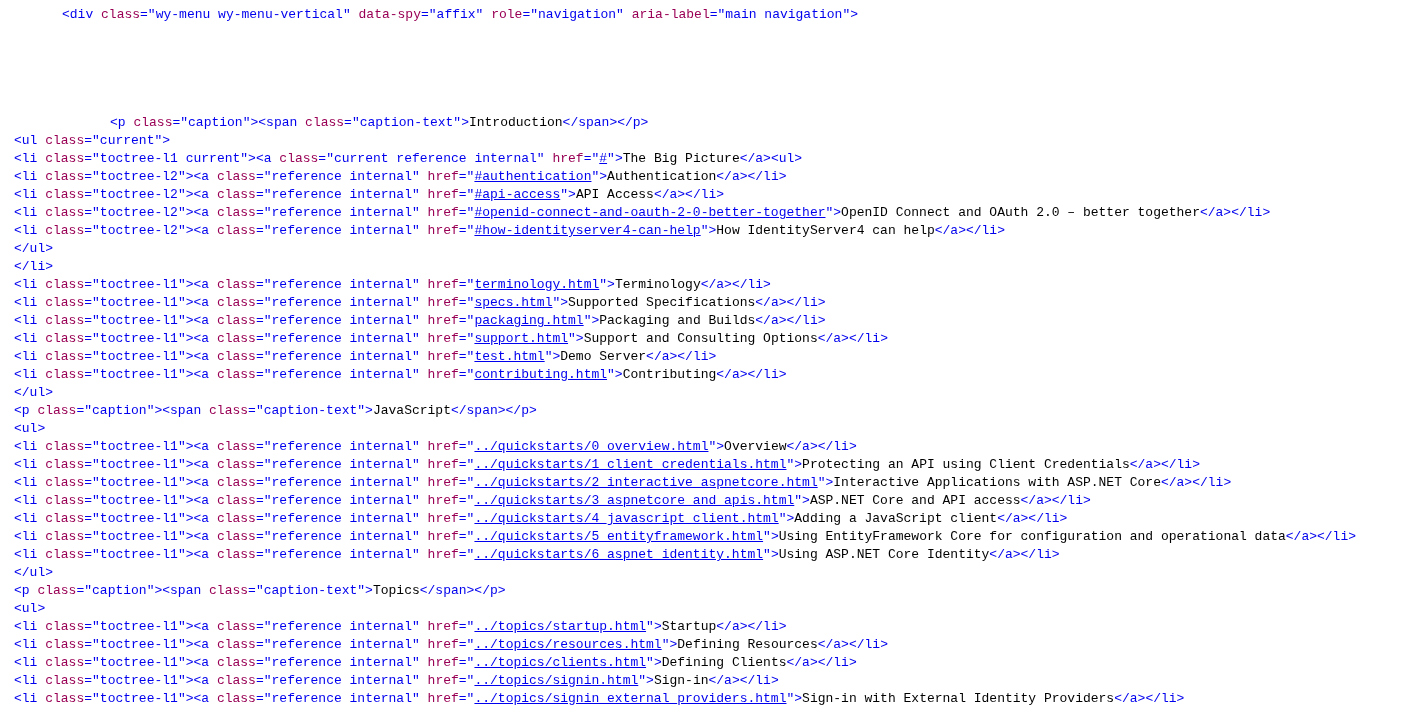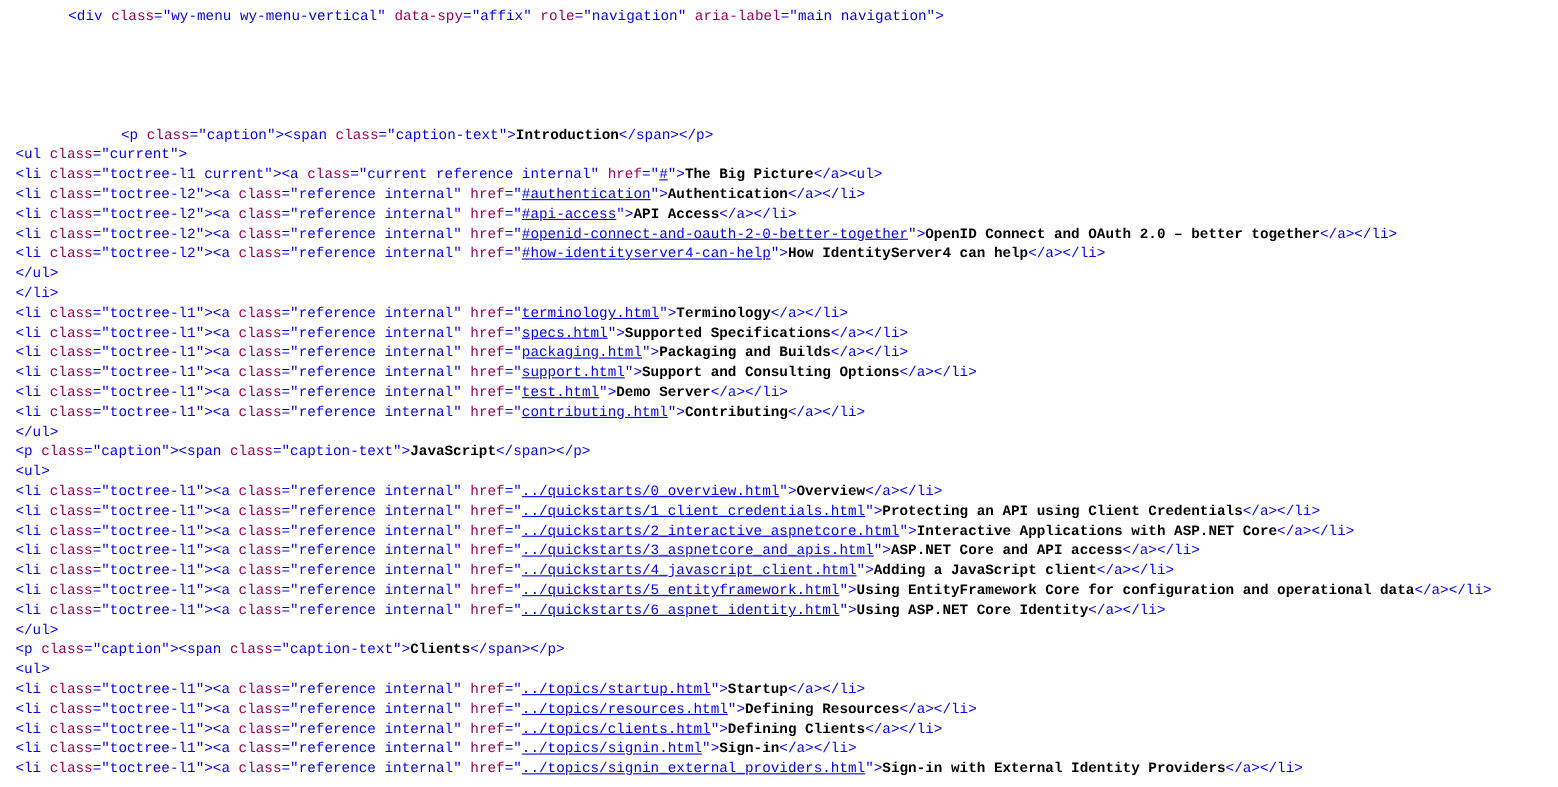--- a/index.html
+++ b/index.html
@@ -15,21 +15,21 @@
   }
   .page {
     padding: 6px 0 0 14px;
   }
   .ln {
     display: block;
   }
   .tag   { color: #0000ee; }   
   .attr  { color: #990055; }   
   .val   { color: #0000ee; }   
-  .text  { color: #000; font-weight: bold; }      
+  .text  { color: #000; }      
   .href  { color: #0000ee; text-decoration: underline; }  
   .under { text-decoration-color: #d40000; text-decoration-thickness: 2px; }
   .indent1 { padding-left: 48px; }
   .indent2 { padding-left: 96px; }
 </style>
 </head>
 <body>
 
 <div class="page">
 
@@ -71,19 +71,19 @@
     <span class="tag">&lt;p </span><span class="attr">class</span><span class="tag">=</span><span class="val">"caption"</span><span class="tag">&gt;&lt;span </span><span class="attr">class</span><span class="tag">=</span><span class="val">"caption-text"</span><span class="tag">&gt;</span><span class="text">JavaScript</span><span class="tag">&lt;/span&gt;&lt;/p&gt;</span>
   </span>
   <span class="ln"><span class="tag">&lt;ul&gt;</span></span>
 
   <span id="quickstarts-slot"><span class="ln"><span><span class="tag">&lt;li </span><span class="attr">class</span><span class="tag">=</span><span class="val">"</span><span class="val">toctree-l1</span><span class="val">"</span><span class="tag">&gt;&lt;a </span><span class="attr">class</span><span class="tag">=</span><span class="val">"reference internal"</span><span class="tag"> </span><span class="attr">href</span><span class="tag">=</span><span class="val">"</span></span><span class="href">../quickstarts/0_overview.html</span><span><span class="val">"</span><span class="tag">&gt;</span><span class="text">Overview</span><span class="tag">&lt;/a&gt;&lt;/li&gt;</span></span></span><span class="ln"><span><span class="tag">&lt;li </span><span class="attr">class</span><span class="tag">=</span><span class="val">"</span><span class="val">toctree-l1</span><span class="val">"</span><span class="tag">&gt;&lt;a </span><span class="attr">class</span><span class="tag">=</span><span class="val">"reference internal"</span><span class="tag"> </span><span class="attr">href</span><span class="tag">=</span><span class="val">"</span></span><span class="href">../quickstarts/1_client_credentials.html</span><span><span class="val">"</span><span class="tag">&gt;</span><span class="text">Protecting an API using Client Credentials</span><span class="tag">&lt;/a&gt;&lt;/li&gt;</span></span></span><span class="ln"><span><span class="tag">&lt;li </span><span class="attr">class</span><span class="tag">=</span><span class="val">"</span><span class="val">toctree-l1</span><span class="val">"</span><span class="tag">&gt;&lt;a </span><span class="attr">class</span><span class="tag">=</span><span class="val">"reference internal"</span><span class="tag"> </span><span class="attr">href</span><span class="tag">=</span><span class="val">"</span></span><span class="href">../quickstarts/2_interactive_aspnetcore.html</span><span><span class="val">"</span><span class="tag">&gt;</span><span class="text">Interactive Applications with ASP.NET Core</span><span class="tag">&lt;/a&gt;&lt;/li&gt;</span></span></span><span class="ln"><span><span class="tag">&lt;li </span><span class="attr">class</span><span class="tag">=</span><span class="val">"</span><span class="val">toctree-l1</span><span class="val">"</span><span class="tag">&gt;&lt;a </span><span class="attr">class</span><span class="tag">=</span><span class="val">"reference internal"</span><span class="tag"> </span><span class="attr">href</span><span class="tag">=</span><span class="val">"</span></span><span class="href">../quickstarts/3_aspnetcore_and_apis.html</span><span><span class="val">"</span><span class="tag">&gt;</span><span class="text">ASP.NET Core and API access</span><span class="tag">&lt;/a&gt;&lt;/li&gt;</span></span></span><span class="ln"><span><span class="tag">&lt;li </span><span class="attr">class</span><span class="tag">=</span><span class="val">"</span><span class="val">toctree-l1</span><span class="val">"</span><span class="tag">&gt;&lt;a </span><span class="attr">class</span><span class="tag">=</span><span class="val">"reference internal"</span><span class="tag"> </span><span class="attr">href</span><span class="tag">=</span><span class="val">"</span></span><span class="href">../quickstarts/4_javascript_client.html</span><span><span class="val">"</span><span class="tag">&gt;</span><span class="text">Adding a JavaScript client</span><span class="tag">&lt;/a&gt;&lt;/li&gt;</span></span></span><span class="ln"><span><span class="tag">&lt;li </span><span class="attr">class</span><span class="tag">=</span><span class="val">"</span><span class="val">toctree-l1</span><span class="val">"</span><span class="tag">&gt;&lt;a </span><span class="attr">class</span><span class="tag">=</span><span class="val">"reference internal"</span><span class="tag"> </span><span class="attr">href</span><span class="tag">=</span><span class="val">"</span></span><span class="href">../quickstarts/5_entityframework.html</span><span><span class="val">"</span><span class="tag">&gt;</span><span class="text">Using EntityFramework Core for configuration and operational data</span><span class="tag">&lt;/a&gt;&lt;/li&gt;</span></span></span><span class="ln"><span><span class="tag">&lt;li </span><span class="attr">class</span><span class="tag">=</span><span class="val">"</span><span class="val">toctree-l1</span><span class="val">"</span><span class="tag">&gt;&lt;a </span><span class="attr">class</span><span class="tag">=</span><span class="val">"reference internal"</span><span class="tag"> </span><span class="attr">href</span><span class="tag">=</span><span class="val">"</span></span><span class="href">../quickstarts/6_aspnet_identity.html</span><span><span class="val">"</span><span class="tag">&gt;</span><span class="text">Using ASP.NET Core Identity</span><span class="tag">&lt;/a&gt;&lt;/li&gt;</span></span></span></span>
 
   <span class="ln"><span class="tag">&lt;/ul&gt;</span></span>
 
   
   <span class="ln">
-    <span class="tag">&lt;p </span><span class="attr">class</span><span class="tag">=</span><span class="val">"caption"</span><span class="tag">&gt;&lt;span </span><span class="attr">class</span><span class="tag">=</span><span class="val">"caption-text"</span><span class="tag">&gt;</span><span class="text">Clients</span><span class="tag">&lt;/span&gt;&lt;/p&gt;</span>
+    <span class="tag">&lt;p </span><span class="attr">class</span><span class="tag">=</span><span class="val">"caption"</span><span class="tag">&gt;&lt;span </span><span class="attr">class</span><span class="tag">=</span><span class="val">"caption-text"</span><span class="tag">&gt;</span><span class="text">Topics</span><span class="tag">&lt;/span&gt;&lt;/p&gt;</span>
   </span>
   <span class="ln"><span class="tag">&lt;ul&gt;</span></span>
 
   <span id="topics-slot"><span class="ln"><span><span class="tag">&lt;li </span><span class="attr">class</span><span class="tag">=</span><span class="val">"</span><span class="val">toctree-l1</span><span class="val">"</span><span class="tag">&gt;&lt;a </span><span class="attr">class</span><span class="tag">=</span><span class="val">"reference internal"</span><span class="tag"> </span><span class="attr">href</span><span class="tag">=</span><span class="val">"</span></span><span class="href">../topics/startup.html</span><span><span class="val">"</span><span class="tag">&gt;</span><span class="text">Startup</span><span class="tag">&lt;/a&gt;&lt;/li&gt;</span></span></span><span class="ln"><span><span class="tag">&lt;li </span><span class="attr">class</span><span class="tag">=</span><span class="val">"</span><span class="val">toctree-l1</span><span class="val">"</span><span class="tag">&gt;&lt;a </span><span class="attr">class</span><span class="tag">=</span><span class="val">"reference internal"</span><span class="tag"> </span><span class="attr">href</span><span class="tag">=</span><span class="val">"</span></span><span class="href">../topics/resources.html</span><span><span class="val">"</span><span class="tag">&gt;</span><span class="text">Defining Resources</span><span class="tag">&lt;/a&gt;&lt;/li&gt;</span></span></span><span class="ln"><span><span class="tag">&lt;li </span><span class="attr">class</span><span class="tag">=</span><span class="val">"</span><span class="val">toctree-l1</span><span class="val">"</span><span class="tag">&gt;&lt;a </span><span class="attr">class</span><span class="tag">=</span><span class="val">"reference internal"</span><span class="tag"> </span><span class="attr">href</span><span class="tag">=</span><span class="val">"</span></span><span class="href">../topics/clients.html</span><span><span class="val">"</span><span class="tag">&gt;</span><span class="text">Defining Clients</span><span class="tag">&lt;/a&gt;&lt;/li&gt;</span></span></span><span class="ln"><span><span class="tag">&lt;li </span><span class="attr">class</span><span class="tag">=</span><span class="val">"</span><span class="val">toctree-l1</span><span class="val">"</span><span class="tag">&gt;&lt;a </span><span class="attr">class</span><span class="tag">=</span><span class="val">"reference internal"</span><span class="tag"> </span><span class="attr">href</span><span class="tag">=</span><span class="val">"</span></span><span class="href">../topics/signin.html</span><span><span class="val">"</span><span class="tag">&gt;</span><span class="text">Sign-in</span><span class="tag">&lt;/a&gt;&lt;/li&gt;</span></span></span><span class="ln"><span><span class="tag">&lt;li </span><span class="attr">class</span><span class="tag">=</span><span class="val">"</span><span class="val">toctree-l1</span><span class="val">"</span><span class="tag">&gt;&lt;a </span><span class="attr">class</span><span class="tag">=</span><span class="val">"reference internal"</span><span class="tag"> </span><span class="attr">href</span><span class="tag">=</span><span class="val">"</span></span><span class="href">../topics/signin_external_providers.html</span><span><span class="val">"</span><span class="tag">&gt;</span><span class="text">Sign-in with External Identity Providers</span><span class="tag">&lt;/a&gt;&lt;/li&gt;</span></span></span></span>
 
 </div>
 
 </body></html>

